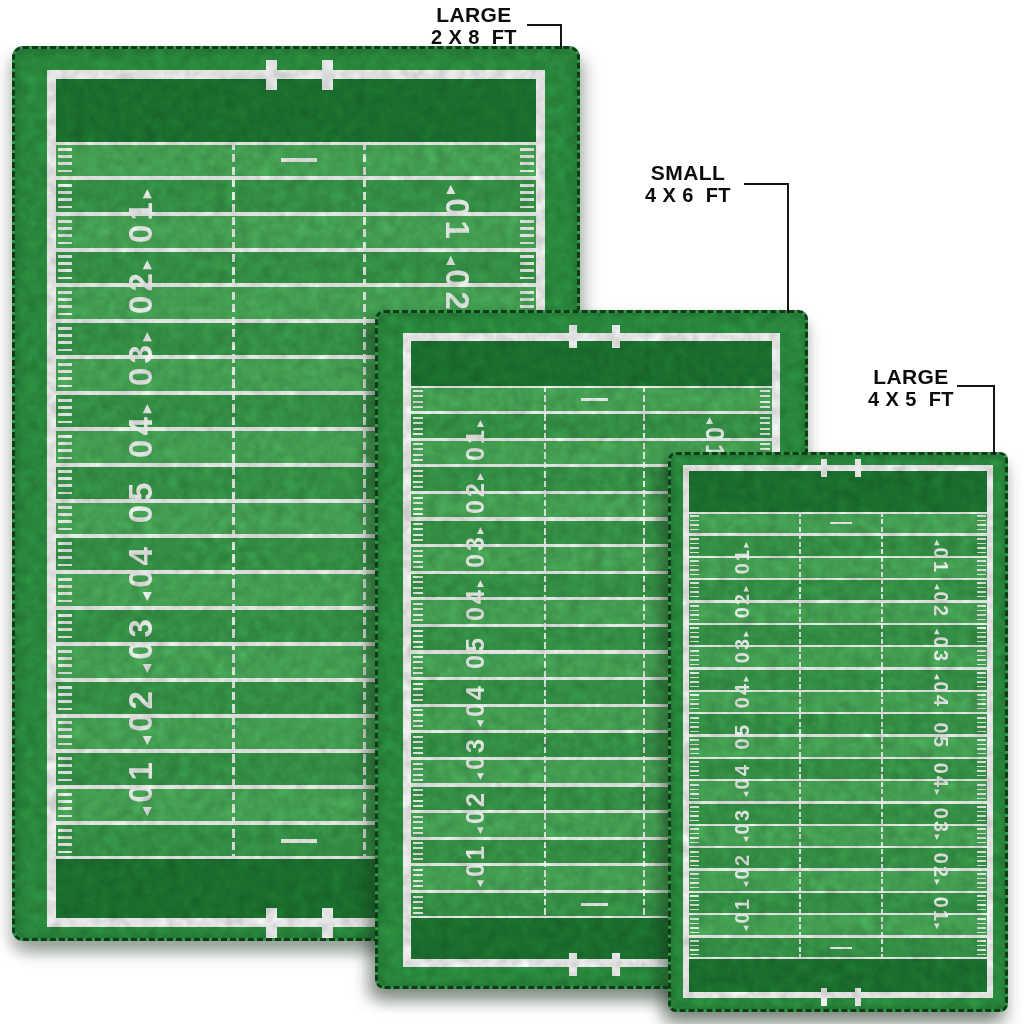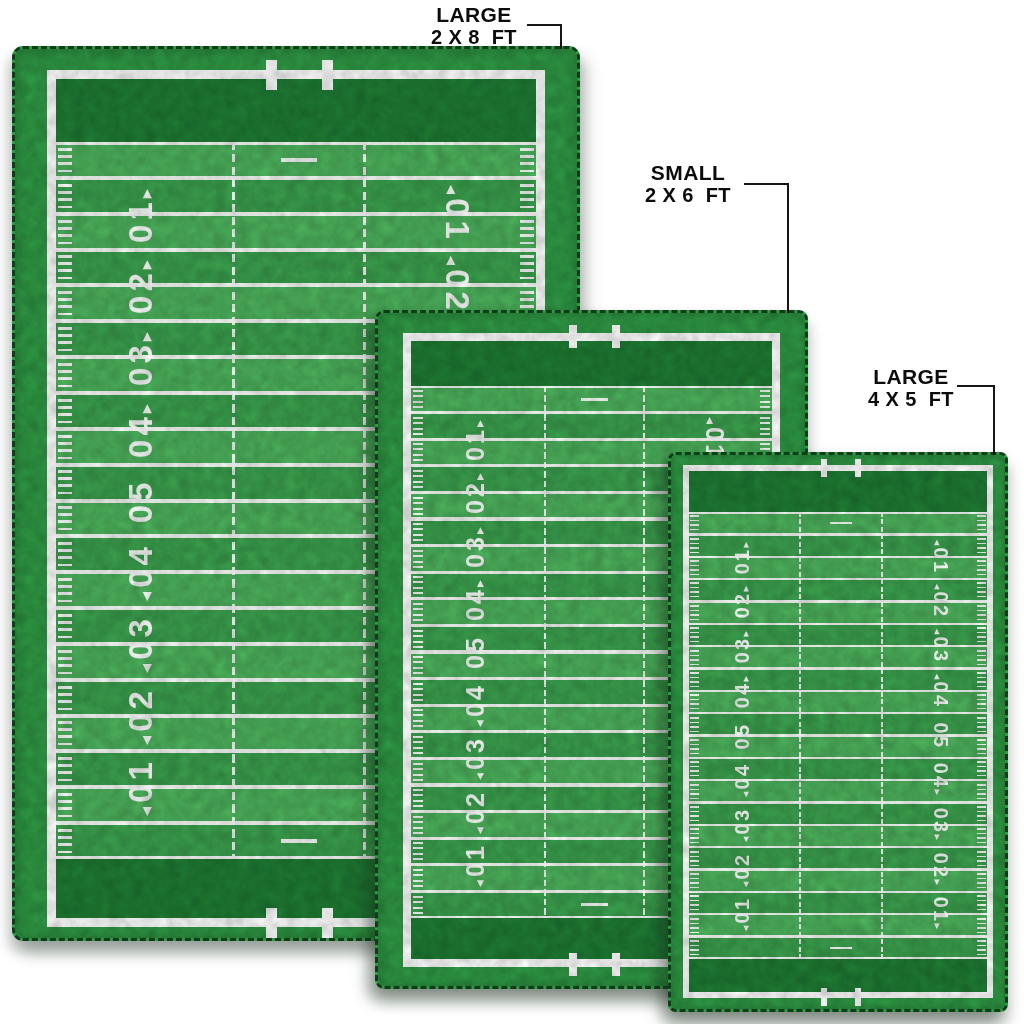--- a/index.html
+++ b/index.html
@@ -43,21 +43,21 @@
 <div id="stage">
 
   <div class="label" id="label-large">
     <div class="label-title">LARGE</div>
     <div class="label-size">2 X 8  FT</div>
   </div>
   <div class="callout" id="callout-large"></div>
 
   <div class="label" id="label-medium">
     <div class="label-title">SMALL</div>
-    <div class="label-size">2 X 6  FT</div>
+    <div class="label-size">4 X 6  FT</div>
   </div>
   <div class="callout" id="callout-medium"></div>
 
   <div class="label" id="label-small">
     <div class="label-title">LARGE</div>
     <div class="label-size">4 X 5  FT</div>
   </div>
   <div class="callout" id="callout-small"></div>
 
 <div class="rug" style="left: 12px; top: 46px; width: 568px; height: 895px; background: rgb(46, 154, 68); z-index: 1; border-radius: 11px; box-shadow: rgba(25, 45, 30, 0.3) 6px 12px 16px, rgba(25, 45, 30, 0.22) -4px 10px 14px, rgba(0, 0, 0, 0.22) 0px 0px 12px inset;">

